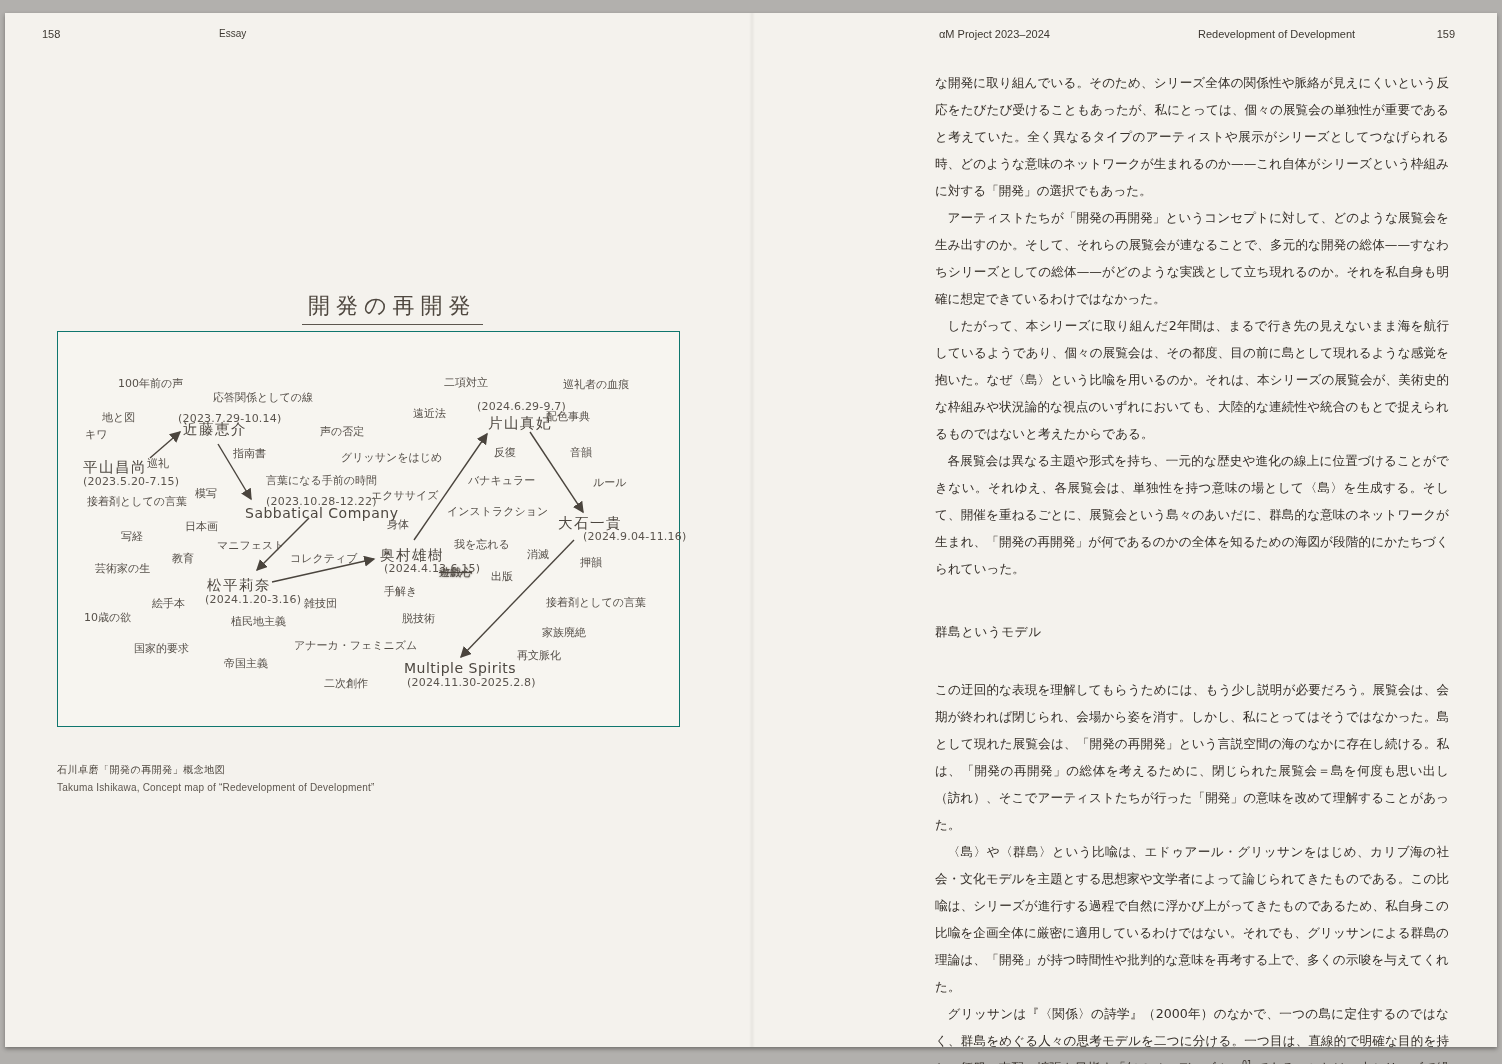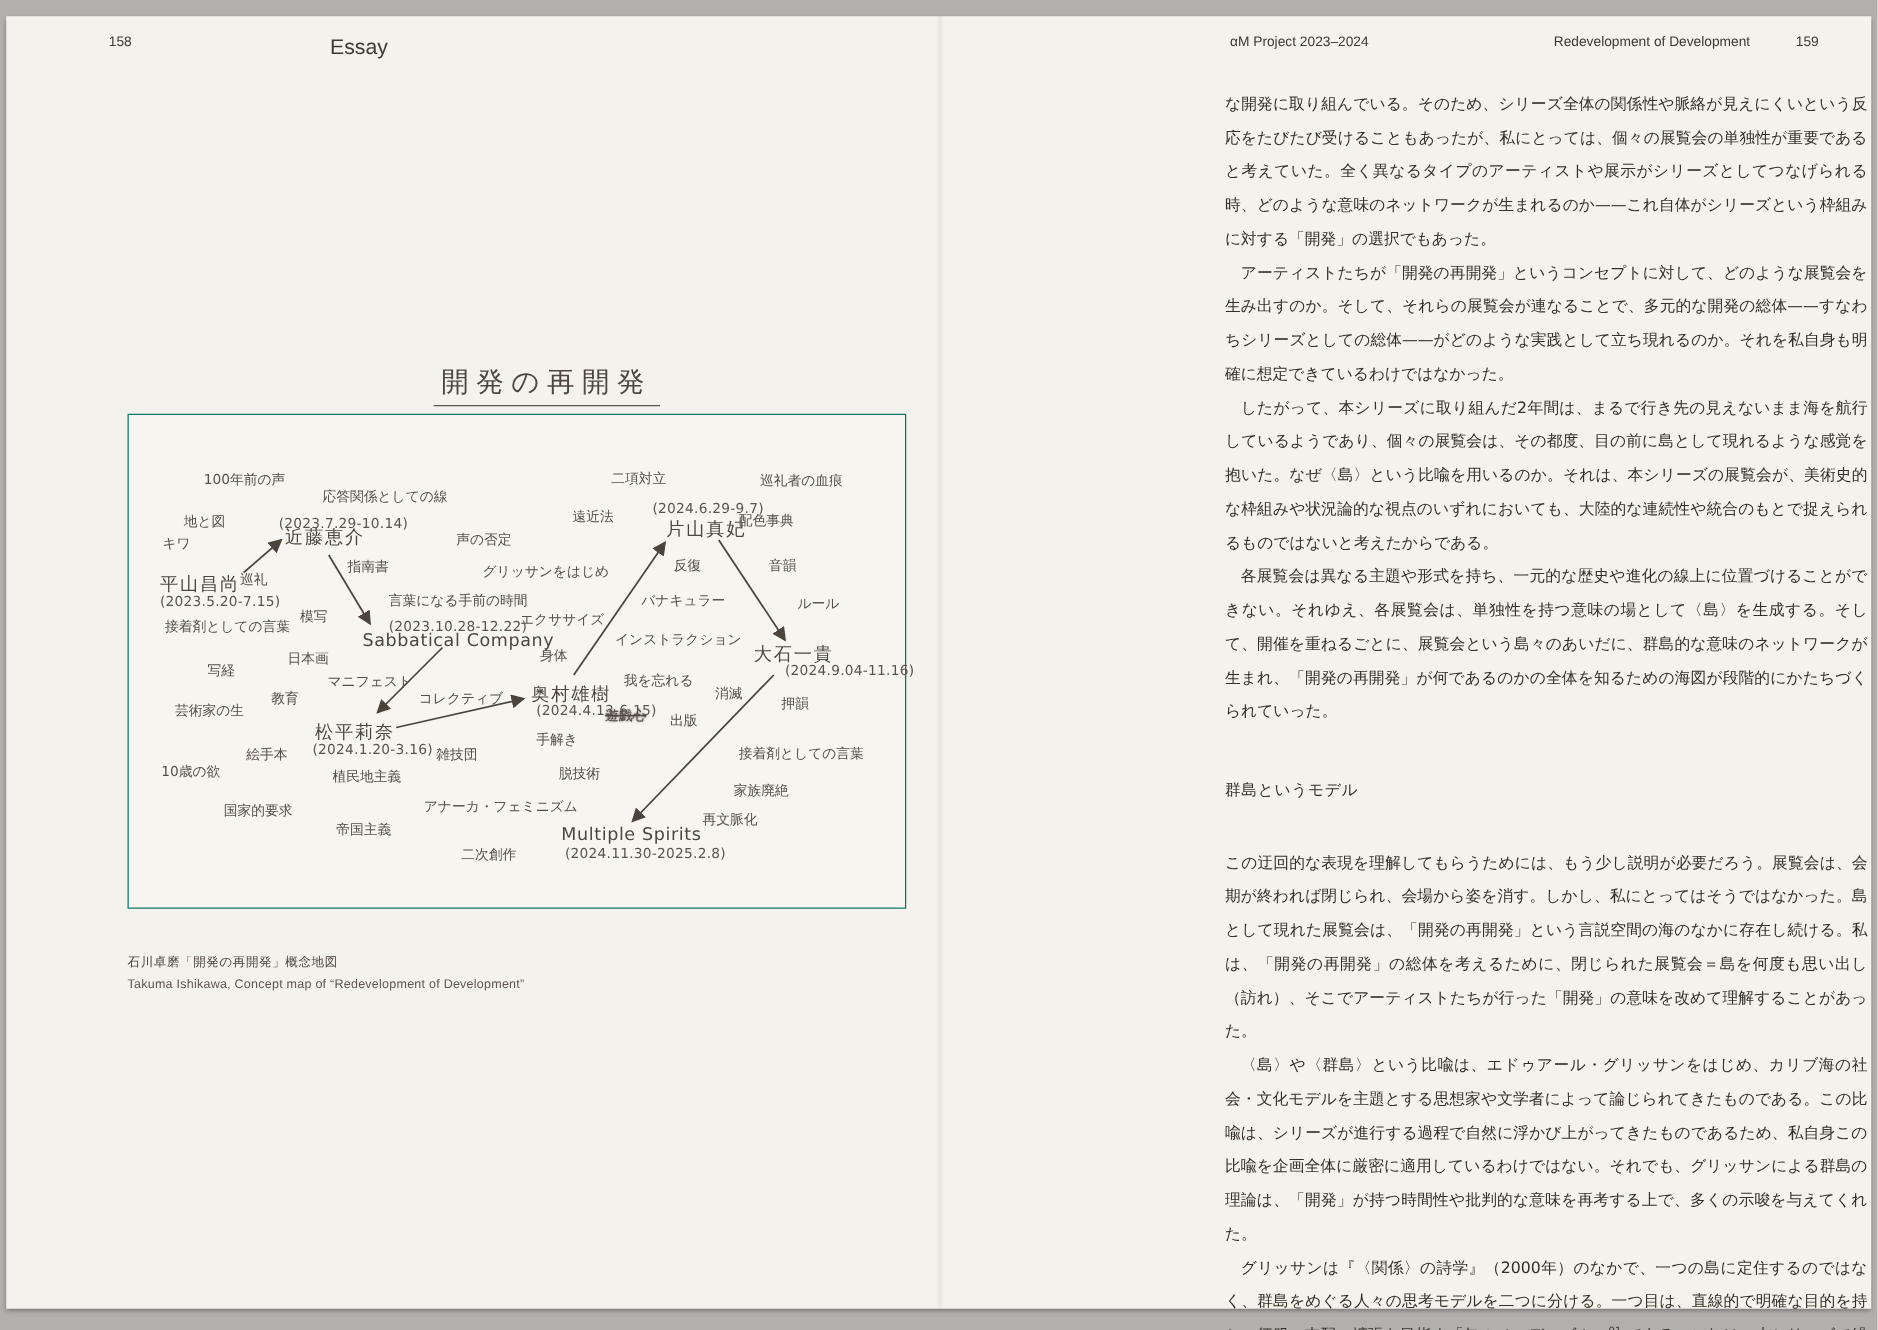--- a/index.html
+++ b/index.html
@@ -11,21 +11,21 @@
   }
   .spread{
     position:absolute;left:5px;top:13px;right:5px;bottom:17px;
     background:#f4f2ed;
     box-shadow:0 2px 4px rgba(40,38,35,.45);
   }
   .seam{
     position:absolute;left:744px;top:0;bottom:0;width:6px;
     background:linear-gradient(90deg,rgba(0,0,0,0) 0%,rgba(0,0,0,.05) 50%,rgba(0,0,0,0) 100%);
   }
-  .page{position:absolute;top:0;bottom:0;margin-left:45px;}
+  .page{position:absolute;top:0;bottom:0;}
   .page-left{left:0;width:746px;}
   .page-right{left:746px;right:0;}
   
   .map-title{
     position:absolute;left:297px;top:278px;
     font-size:22px;letter-spacing:6px;color:#4e473f;
     padding:0 6px 3px 6px;border-bottom:1.5px solid #5c564e;
     white-space:nowrap;
   }
   .map-box{
@@ -44,21 +44,21 @@
   .lbl.date{font-size:11px;letter-spacing:.2px;color:#5a544d;}
   .lbl.scribble{font-size:11px;text-decoration:line-through;text-shadow:0 0 2px #6a645c;color:#4c463f;}
   .caption{position:absolute;left:52px;top:750px;}
   .caption .ja{font-size:10px;color:#4a433b;letter-spacing:.5px;}
   .caption .en{font-size:10px;color:#5d564e;margin-top:5px;letter-spacing:.2px;}
   
   .rp-project{position:absolute;left:188px;top:15px;font-size:11px;color:#3d3831;}
   .rp-title{position:absolute;left:447px;top:15px;font-size:11px;color:#3d3831;}
   .rp-pagenum{position:absolute;right:42px;top:15px;font-size:11px;color:#3d3831;}
   .lp-pagenum{position:absolute;left:37px;top:15px;font-size:11px;color:#3d3831;}
-  .lp-section{position:absolute;left:185px;top:15px;font-size:17px;color:#3d3831;padding-left:29px;}
+  .lp-section{position:absolute;left:185px;top:15px;font-size:10px;color:#3d3831;padding-left:29px;}
   .essay{
     position:absolute;left:184px;top:56px;width:514px;
     font-size:12.6px;line-height:27px;color:#352f29;
     text-align:justify;
     font-family:"DejaVu Sans","Liberation Sans",sans-serif;
   }
   .essay p{margin:0;}
   .essay p.indent{text-indent:1em;}
   .essay sup{font-size:8px;vertical-align:super;line-height:0;}
   .section-heading{
@@ -138,21 +138,21 @@
           <span class="lbl kw" style="left: 522px; top: 223px;">押韻</span>
           <span class="lbl scribble" style="left: 381px; top: 233px;">遊戯心</span>
           <span class="lbl kw" style="left: 433px; top: 237px;">出版</span>
           <span class="lbl name" style="left: 149px; top: 244px;">松平莉奈</span>
           <span class="lbl date" style="left: 147px; top: 261px;">(2024.1.20-3.16)</span>
           <span class="lbl kw" style="left: 326px; top: 252px;">手解き</span>
           <span class="lbl kw" style="left: 94px; top: 264px;">絵手本</span>
           <span class="lbl kw" style="left: 246px; top: 264px;">雑技団</span>
           <span class="lbl kw" style="left: 488px; top: 263px;">接着剤としての言葉</span>
           <span class="lbl kw" style="left: 26px; top: 278px;">10歳の欲</span>
-          <span class="lbl kw" style="left: 163px; top: 282px;">植民地主義</span>
+          <span class="lbl kw" style="left: 173px; top: 282px;">植民地主義</span>
           <span class="lbl kw" style="left: 344px; top: 279px;">脱技術</span>
           <span class="lbl kw" style="left: 484px; top: 293px;">家族廃絶</span>
           <span class="lbl kw" style="left: 76px; top: 309px;">国家的要求</span>
           <span class="lbl kw" style="left: 236px; top: 306px;">アナーカ・フェミニズム</span>
           <span class="lbl kw" style="left: 166px; top: 324px;">帝国主義</span>
           <span class="lbl kw" style="left: 459px; top: 316px;">再文脈化</span>
           <span class="lbl kw" style="left: 266px; top: 344px;">二次創作</span>
           <span class="lbl name-en" style="left: 346px; top: 328px;">Multiple Spirits</span>
           <span class="lbl date" style="left: 349px; top: 344px;">(2024.11.30-2025.2.8)</span>
         </div>

